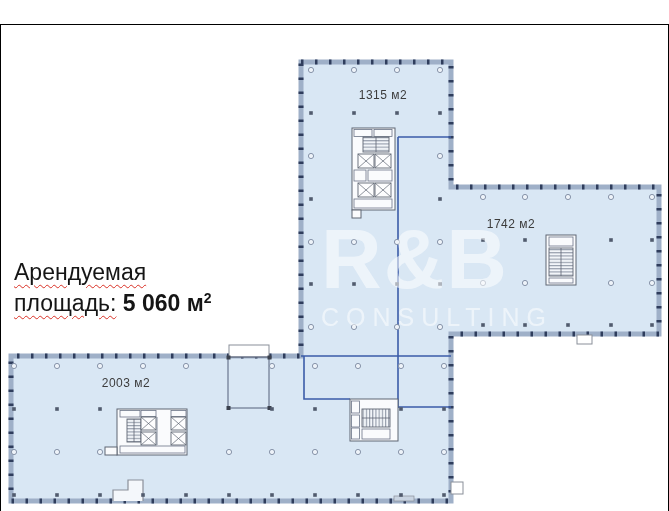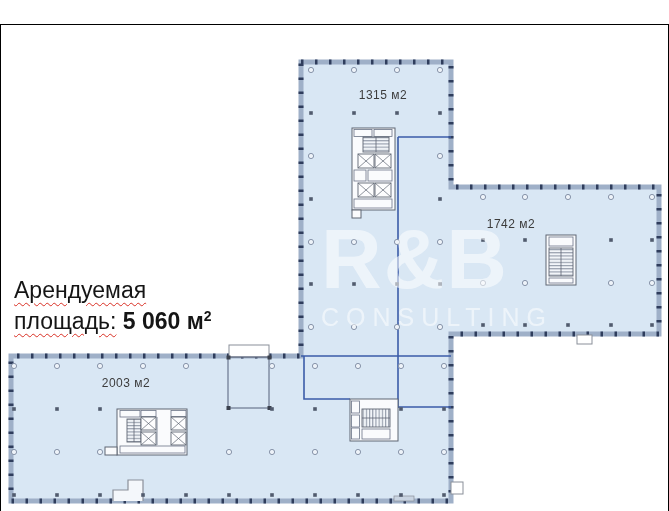--- a/index.html
+++ b/index.html
@@ -12,21 +12,21 @@
   .area-label{
     font-family:"Liberation Sans",sans-serif;font-size:12px;fill:#3c3c3c;letter-spacing:.5px;
   }
   .watermark{
     position:absolute;left:320px;top:194px;color:#ffffff;opacity:.55;
     pointer-events:none;white-space:nowrap;z-index:3;
   }
   .wm-brand{font-size:84px;line-height:80px;font-weight:bold;letter-spacing:2px;}
   .wm-sub{font-size:25px;font-weight:400;letter-spacing:7px;margin-top:4px;}
   .annotation{
-    position:absolute;left:13px;top:250px;z-index:4;color:#151515;
+    position:absolute;left:13px;top:232px;z-index:4;color:#151515;
     font-size:23px;line-height:31px;white-space:nowrap;
   }
   .wavy{
     text-decoration:underline wavy #d93025;
     text-decoration-thickness:1px;text-underline-offset:4px;
   }
   .bold-val{font-weight:700;text-align:center;}
   .sup{font-weight:700;font-size:14px;position:relative;top:-8px;}
   .core-room{fill:#fafbfd;stroke:#5f6673;stroke-width:1;}
   .core-part{fill:none;stroke:#6b7487;stroke-width:.8;}

